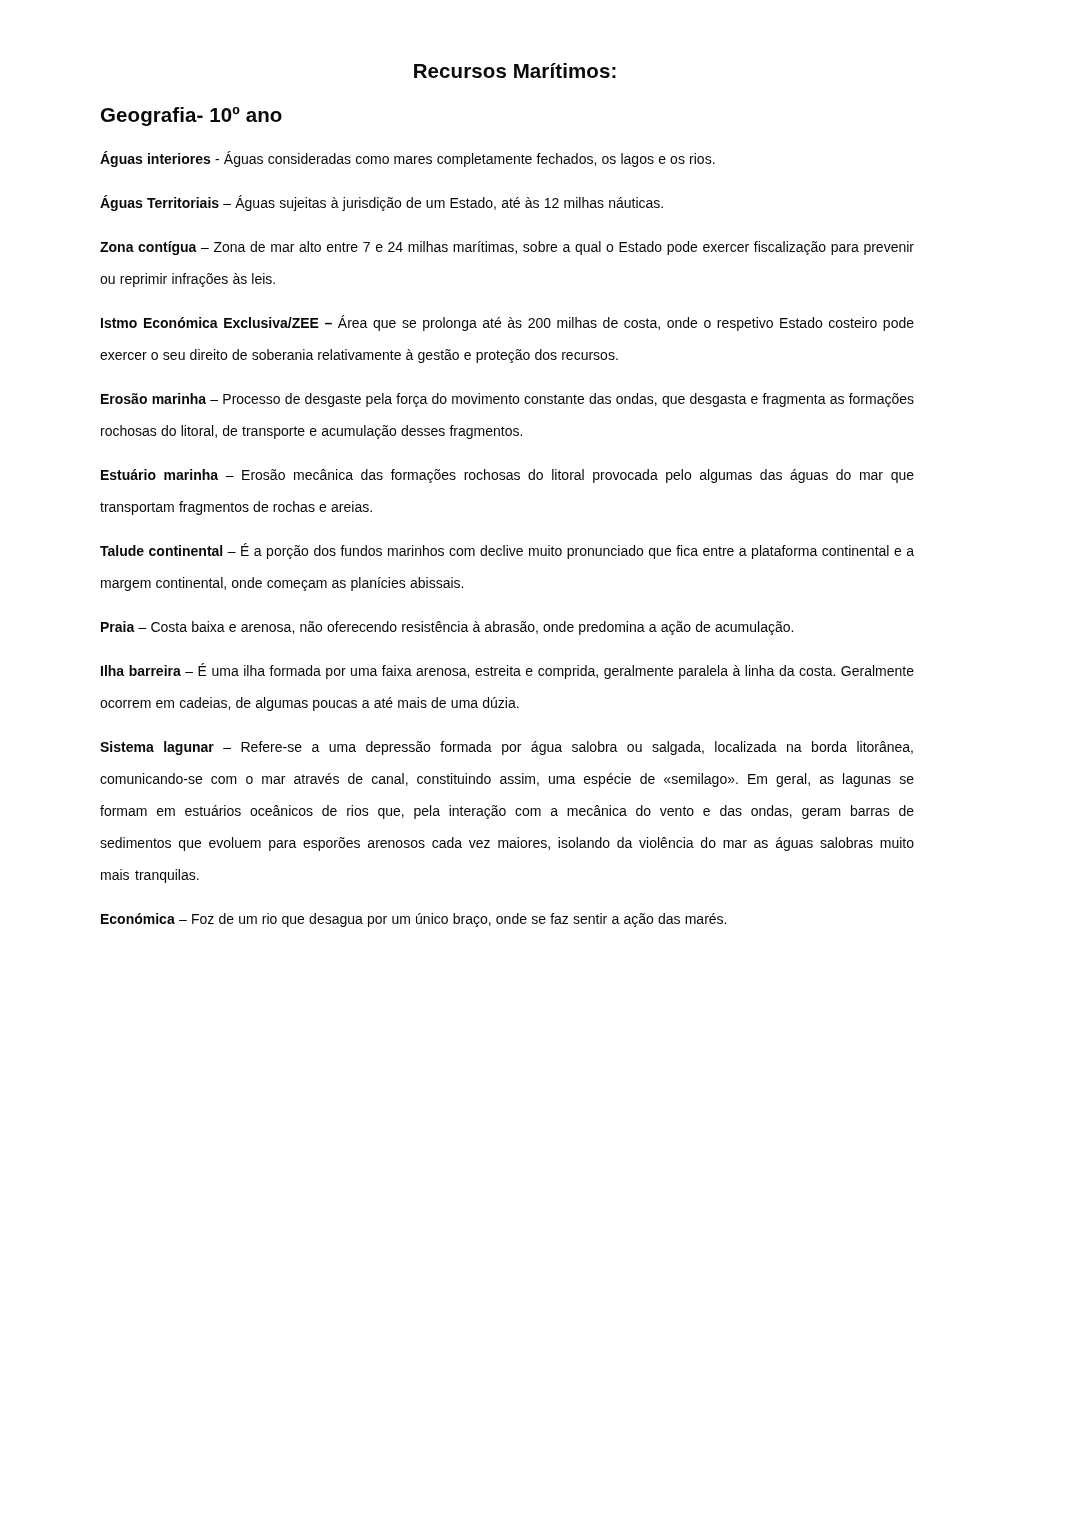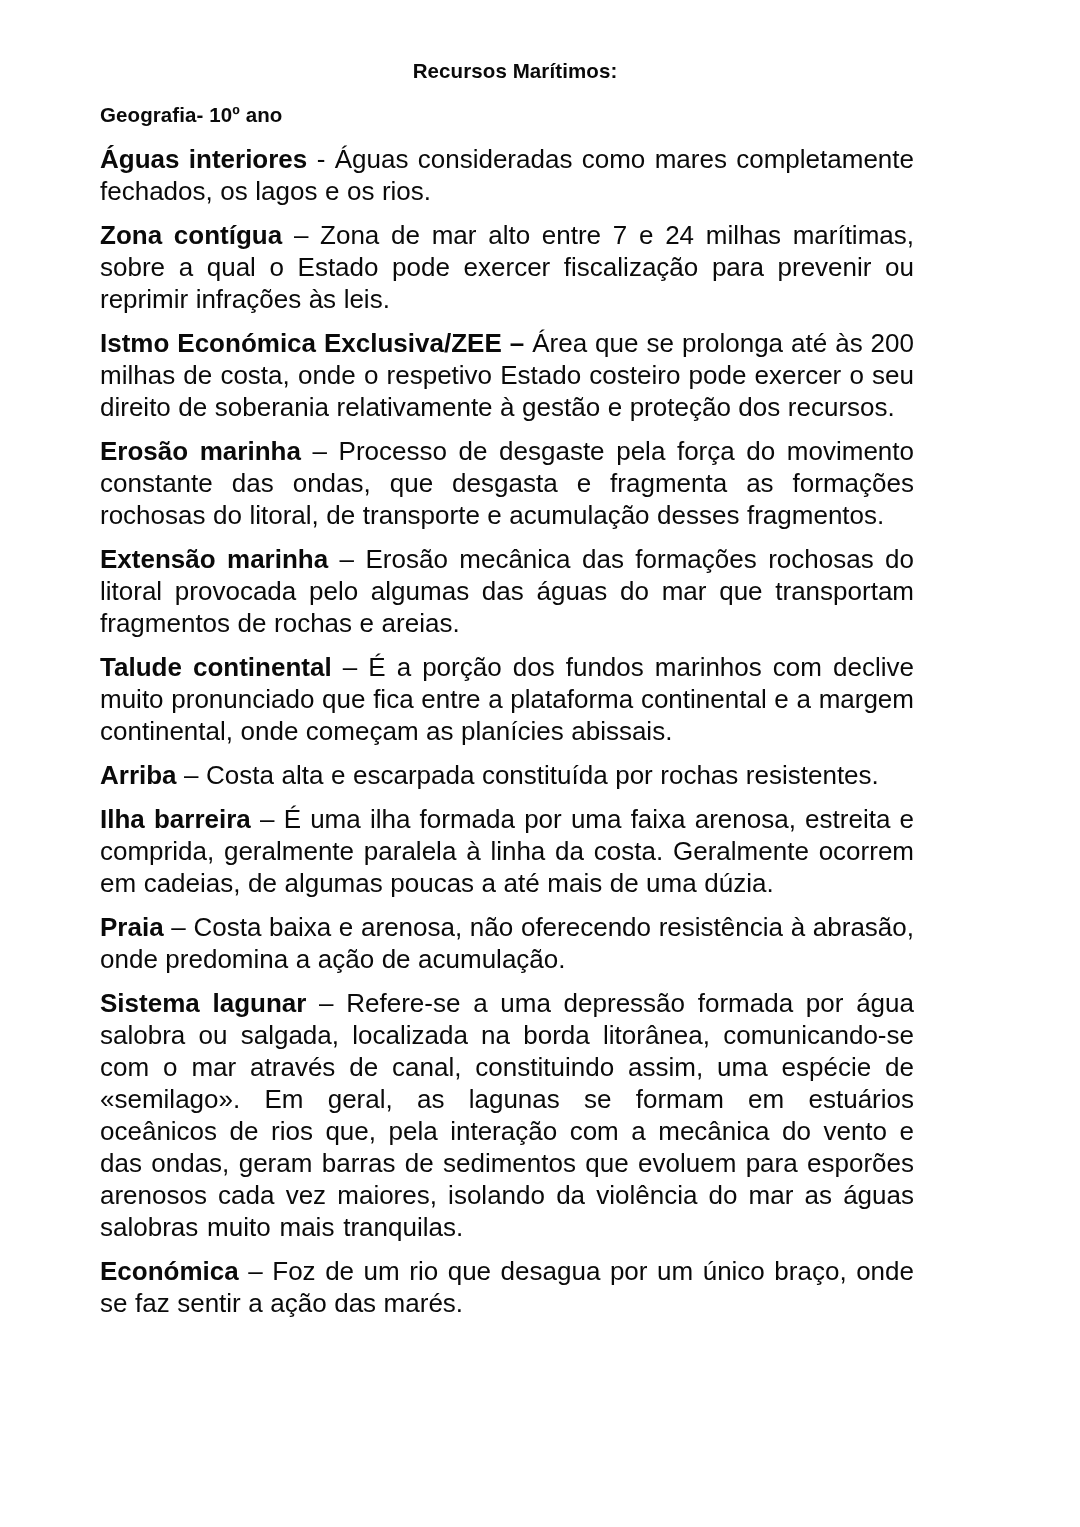--- a/index.html
+++ b/index.html
@@ -40,21 +40,21 @@
   .doc-subtitle {
     font-size: 20.5px;
     font-weight: bold;
     text-align: left;
     line-height: 1.45;
     margin: 0 0 14px 0;
     letter-spacing: 0.1px;
   }
 
   .entry {
-    font-size: 26px;
+    font-size: 14px;
     line-height: 32px;
     text-align: justify;
     text-justify: inter-word;
     margin: 0 16px 12px 0;
     hyphens: none;
     word-spacing: 0.3px;
   }
 
   .entry .term {
     font-weight: bold;
@@ -78,26 +78,26 @@
 
 <div class="page">
   <div class="content">
 
     <h1 class="doc-title">Recursos Marítimos:</h1>
 
     <h2 class="doc-subtitle">Geografia- 10º ano</h2>
 
     <div id="glossary-list">
         <p class="entry"><span class="term">Águas interiores</span><span class="sep"> - </span><span class="definition">Águas consideradas como mares completamente fechados, os lagos e os rios.</span></p>
+        <p class="entry"><span class="term">Águas Territoriais</span><span class="sep"> – </span><span class="definition">Águas sujeitas à jurisdição de um Estado, até às 12 milhas náuticas.</span></p>
         <p class="entry"><span class="term">Zona contígua</span><span class="sep"> – </span><span class="definition">Zona de mar alto entre 7 e 24 milhas marítimas, sobre a qual o Estado pode exercer fiscalização para prevenir ou reprimir infrações às leis.</span></p>
         <p class="entry"><span class="term">Istmo Económica Exclusiva/ZEE</span><span class="sep-bold"> – </span><span class="definition">Área que se prolonga até às 200 milhas de costa, onde o respetivo Estado costeiro pode exercer o seu direito de soberania relativamente à gestão e proteção dos recursos.</span></p>
         <p class="entry"><span class="term">Erosão marinha</span><span class="sep"> – </span><span class="definition">Processo de desgaste pela força do movimento constante das ondas, que desgasta e fragmenta as formações rochosas do litoral, de transporte e acumulação desses fragmentos.</span></p>
-        <p class="entry"><span class="term">Extensão marinha</span><span class="sep"> – </span><span class="definition">Erosão mecânica das formações rochosas do litoral provocada pelo algumas das águas do mar que transportam fragmentos de rochas e areias.</span></p>
+        <p class="entry"><span class="term">Estuário marinha</span><span class="sep"> – </span><span class="definition">Erosão mecânica das formações rochosas do litoral provocada pelo algumas das águas do mar que transportam fragmentos de rochas e areias.</span></p>
         <p class="entry"><span class="term">Talude continental</span><span class="sep"> – </span><span class="definition">É a porção dos fundos marinhos com declive muito pronunciado que fica entre a plataforma continental e a margem continental, onde começam as planícies abissais.</span></p>
-        <p class="entry"><span class="term">Arriba</span><span class="sep"> – </span><span class="definition">Costa alta e escarpada constituída por rochas resistentes.</span></p>
+        <p class="entry"><span class="term">Praia</span><span class="sep"> – </span><span class="definition">Costa baixa e arenosa, não oferecendo resistência à abrasão, onde predomina a ação de acumulação.</span></p>
         <p class="entry"><span class="term">Ilha barreira</span><span class="sep"> – </span><span class="definition">É uma ilha formada por uma faixa arenosa, estreita e comprida, geralmente paralela à linha da costa. Geralmente ocorrem em cadeias, de algumas poucas a até mais de uma dúzia.</span></p>
-        <p class="entry"><span class="term">Praia</span><span class="sep"> – </span><span class="definition">Costa baixa e arenosa, não oferecendo resistência à abrasão, onde predomina a ação de acumulação.</span></p>
         <p class="entry loose"><span class="term">Sistema lagunar</span><span class="sep"> – </span><span class="definition">Refere-se a uma depressão formada por água salobra ou salgada, localizada na borda litorânea, comunicando-se com o mar através de canal, constituindo assim, uma espécie de «semilago». Em geral, as lagunas se formam em estuários oceânicos de rios que, pela interação com a mecânica do vento e das ondas, geram barras de sedimentos que evoluem para esporões arenosos cada vez maiores, isolando da violência do mar as águas salobras muito mais tranquilas.</span></p>
         <p class="entry"><span class="term">Económica</span><span class="sep"> – </span><span class="definition">Foz de um rio que desagua por um único braço, onde se faz sentir a ação das marés.</span></p>
       </div>
 
   </div>
 </div>
 
 </body></html>

